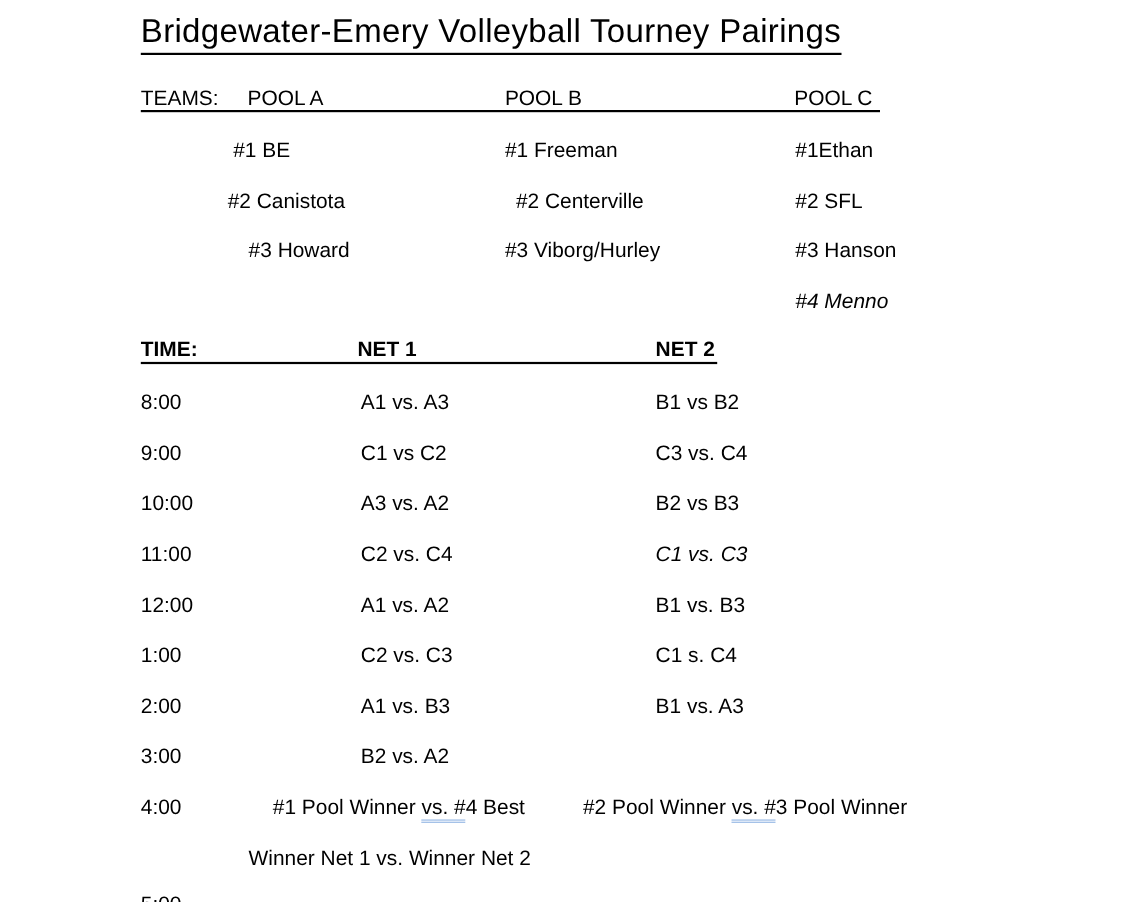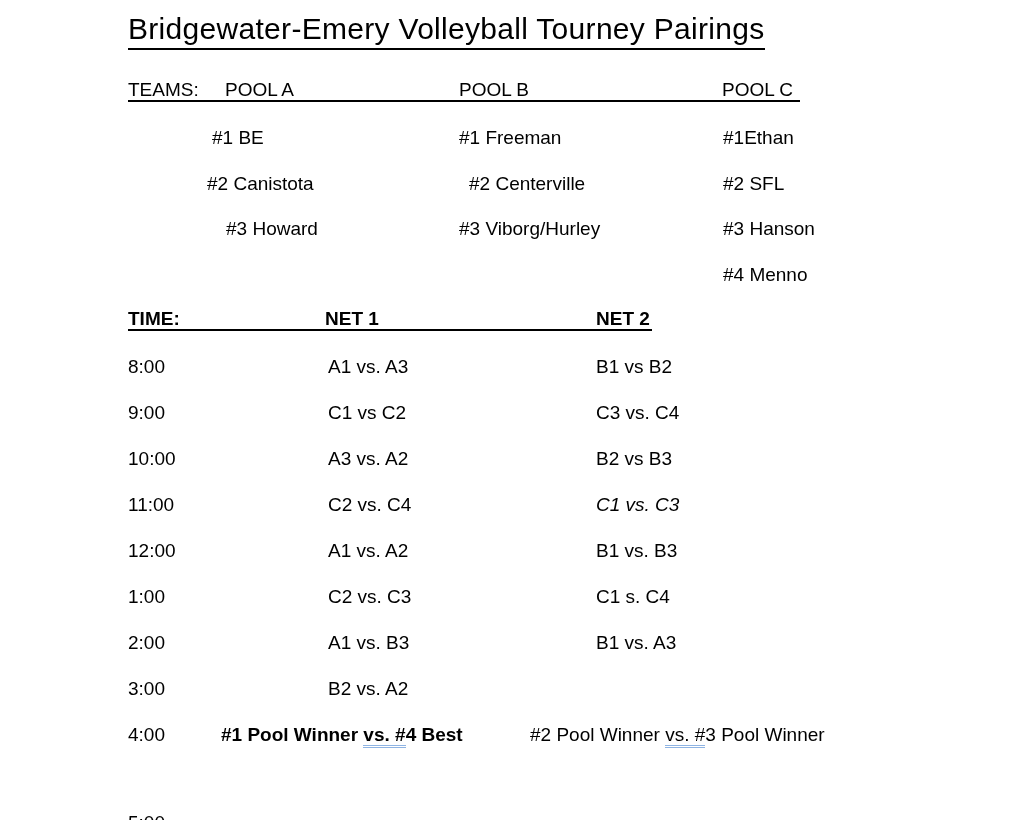--- a/index.html
+++ b/index.html
@@ -68,21 +68,21 @@
   <span class="abs txt" style="left:207px; top:173px;">#2 Canistota</span>
   <span class="abs txt" style="left:202px; top:218px;margin-left:24px;">#3 Howard</span>
 
   <span class="abs txt" style="left:459px; top:127px;">#1 Freeman</span>
   <span class="abs txt" style="left:469px; top:173px;">#2 Centerville</span>
   <span class="abs txt" style="left:459px; top:218px;">#3 Viborg/Hurley</span>
 
   <span class="abs txt" style="left:723px; top:127px;">#1Ethan</span>
   <span class="abs txt" style="left:723px; top:173px;">#2 SFL</span>
   <span class="abs txt" style="left:723px; top:218px;">#3 Hanson</span>
-  <span class="abs txt" style="left:723px; top:264px;">#4 Menno</span>
+  <span class="abs txt" style="left:723px; top:264px;font-style:italic;">#4 Menno</span>
 
   <div class="abs hdr-row" style="top:308px; width:524px;">
     <span class="hdr-label bold" style="left:0;">TIME:</span>
     <span class="hdr-label bold" style="left:197px;">NET 1</span>
     <span class="hdr-label bold" style="left:468px;">NET 2</span>
   </div>
 
   <span class="abs txt" style="left:128px; top:356px;">8:00</span>
   <span class="abs txt" style="left:328px; top:356px;text-align:right;">A1 vs. A3</span>
   <span class="abs txt" style="left:596px; top:356px;">B1 vs B2</span>
@@ -108,18 +108,19 @@
   <span class="abs txt" style="left:596px; top:586px;">C1 s. C4</span>
 
   <span class="abs txt" style="left:128px; top:632px;">2:00</span>
   <span class="abs txt" style="left:328px; top:632px;">A1 vs. B3</span>
   <span class="abs txt" style="left:596px; top:632px;">B1 vs. A3</span>
 
   <span class="abs txt" style="left:128px; top:678px;">3:00</span>
   <span class="abs txt" style="left:328px; top:678px;">B2 vs. A2</span>
 
   <span class="abs txt" style="left:128px; top:724px;">4:00</span>
-  <span class="abs txt" style="left:221px; top:724px;font-weight:bold;"><span>#1 Pool Winner </span><span class="grammar">vs. #</span><span>4 Best</span></span>
+  <span class="abs txt" style="left:248px; top:724px;"><span>#1 Pool Winner </span><span class="grammar">vs. #</span><span>4 Best</span></span>
   <span class="abs txt" style="left:530px; top:724px;"><span>#2 Pool Winner </span><span class="grammar">vs. #</span><span>3 Pool Winner</span></span>
 
   <span class="abs txt" style="left:128px; top:812px;">5:00</span>
+  <span class="abs txt" style="left:226px; top:770px;">Winner Net 1 vs. Winner Net 2</span>
 
 </div>
 
 </body></html>

